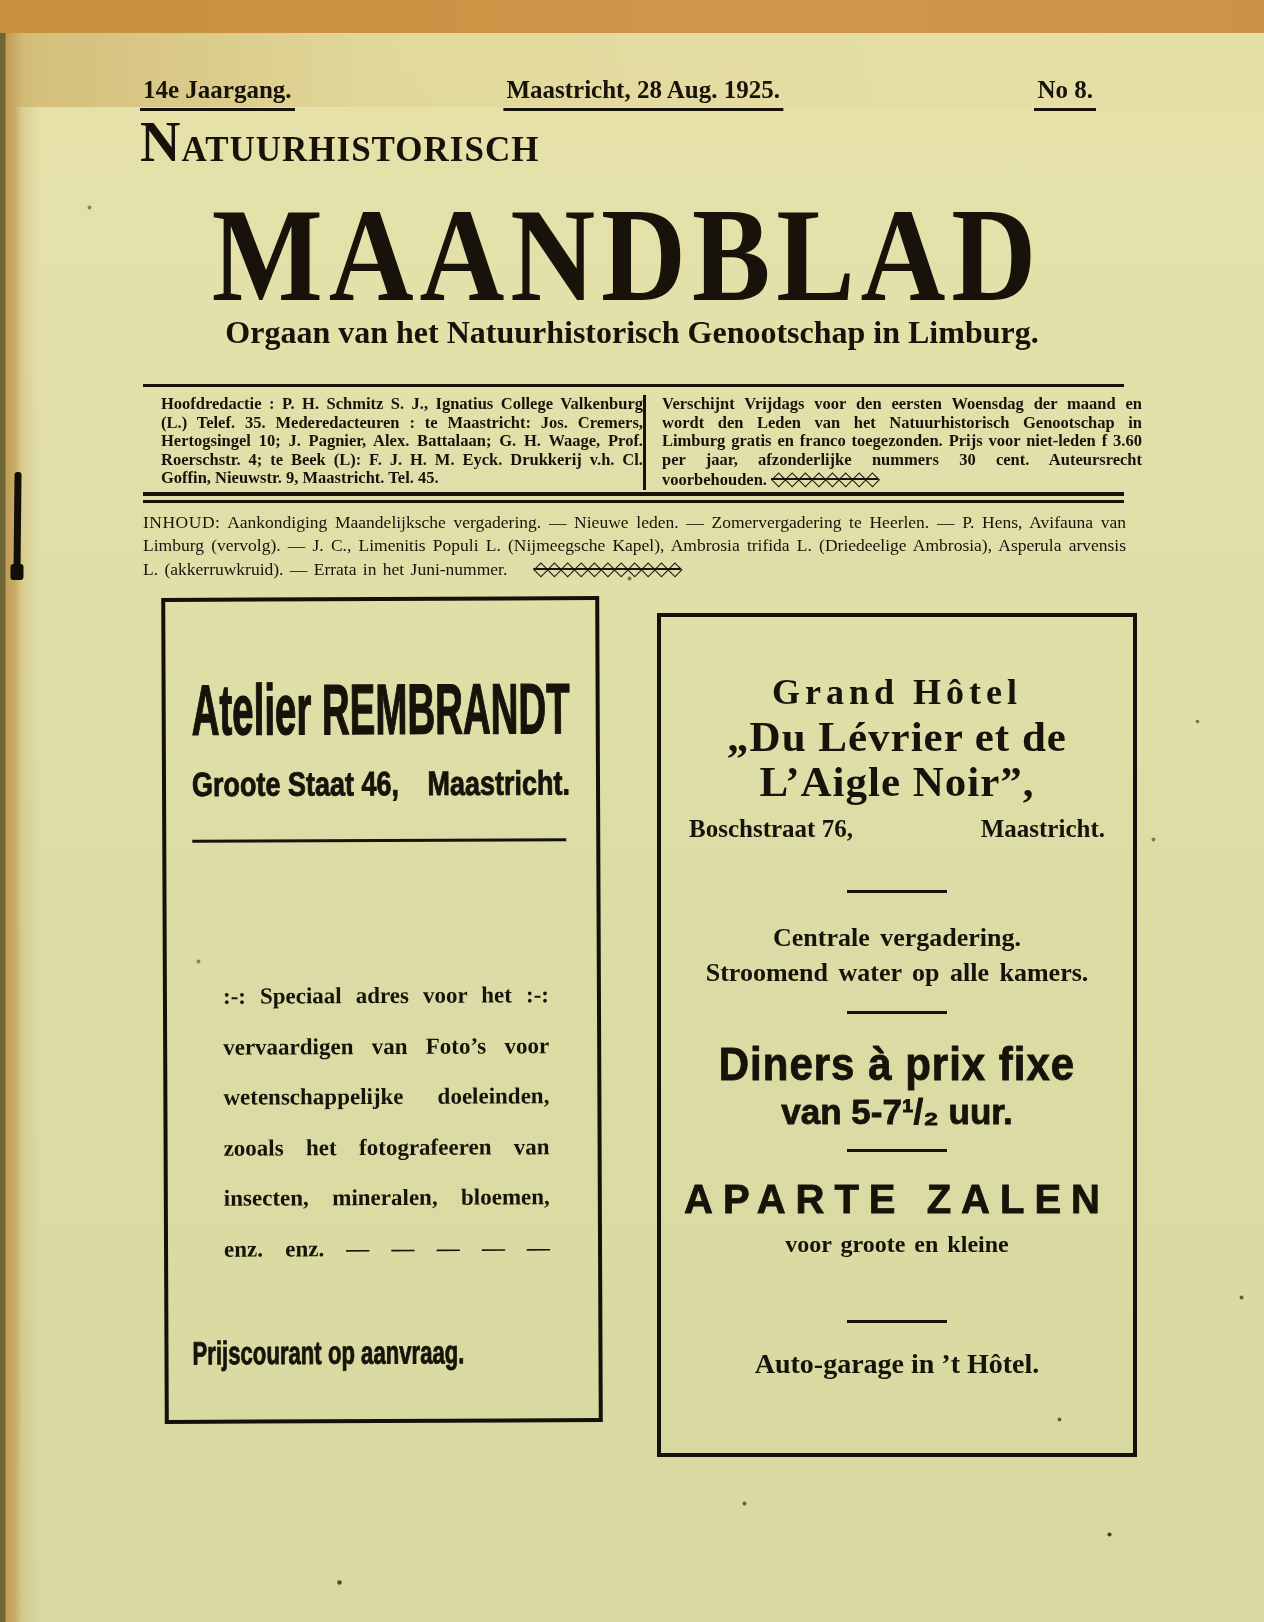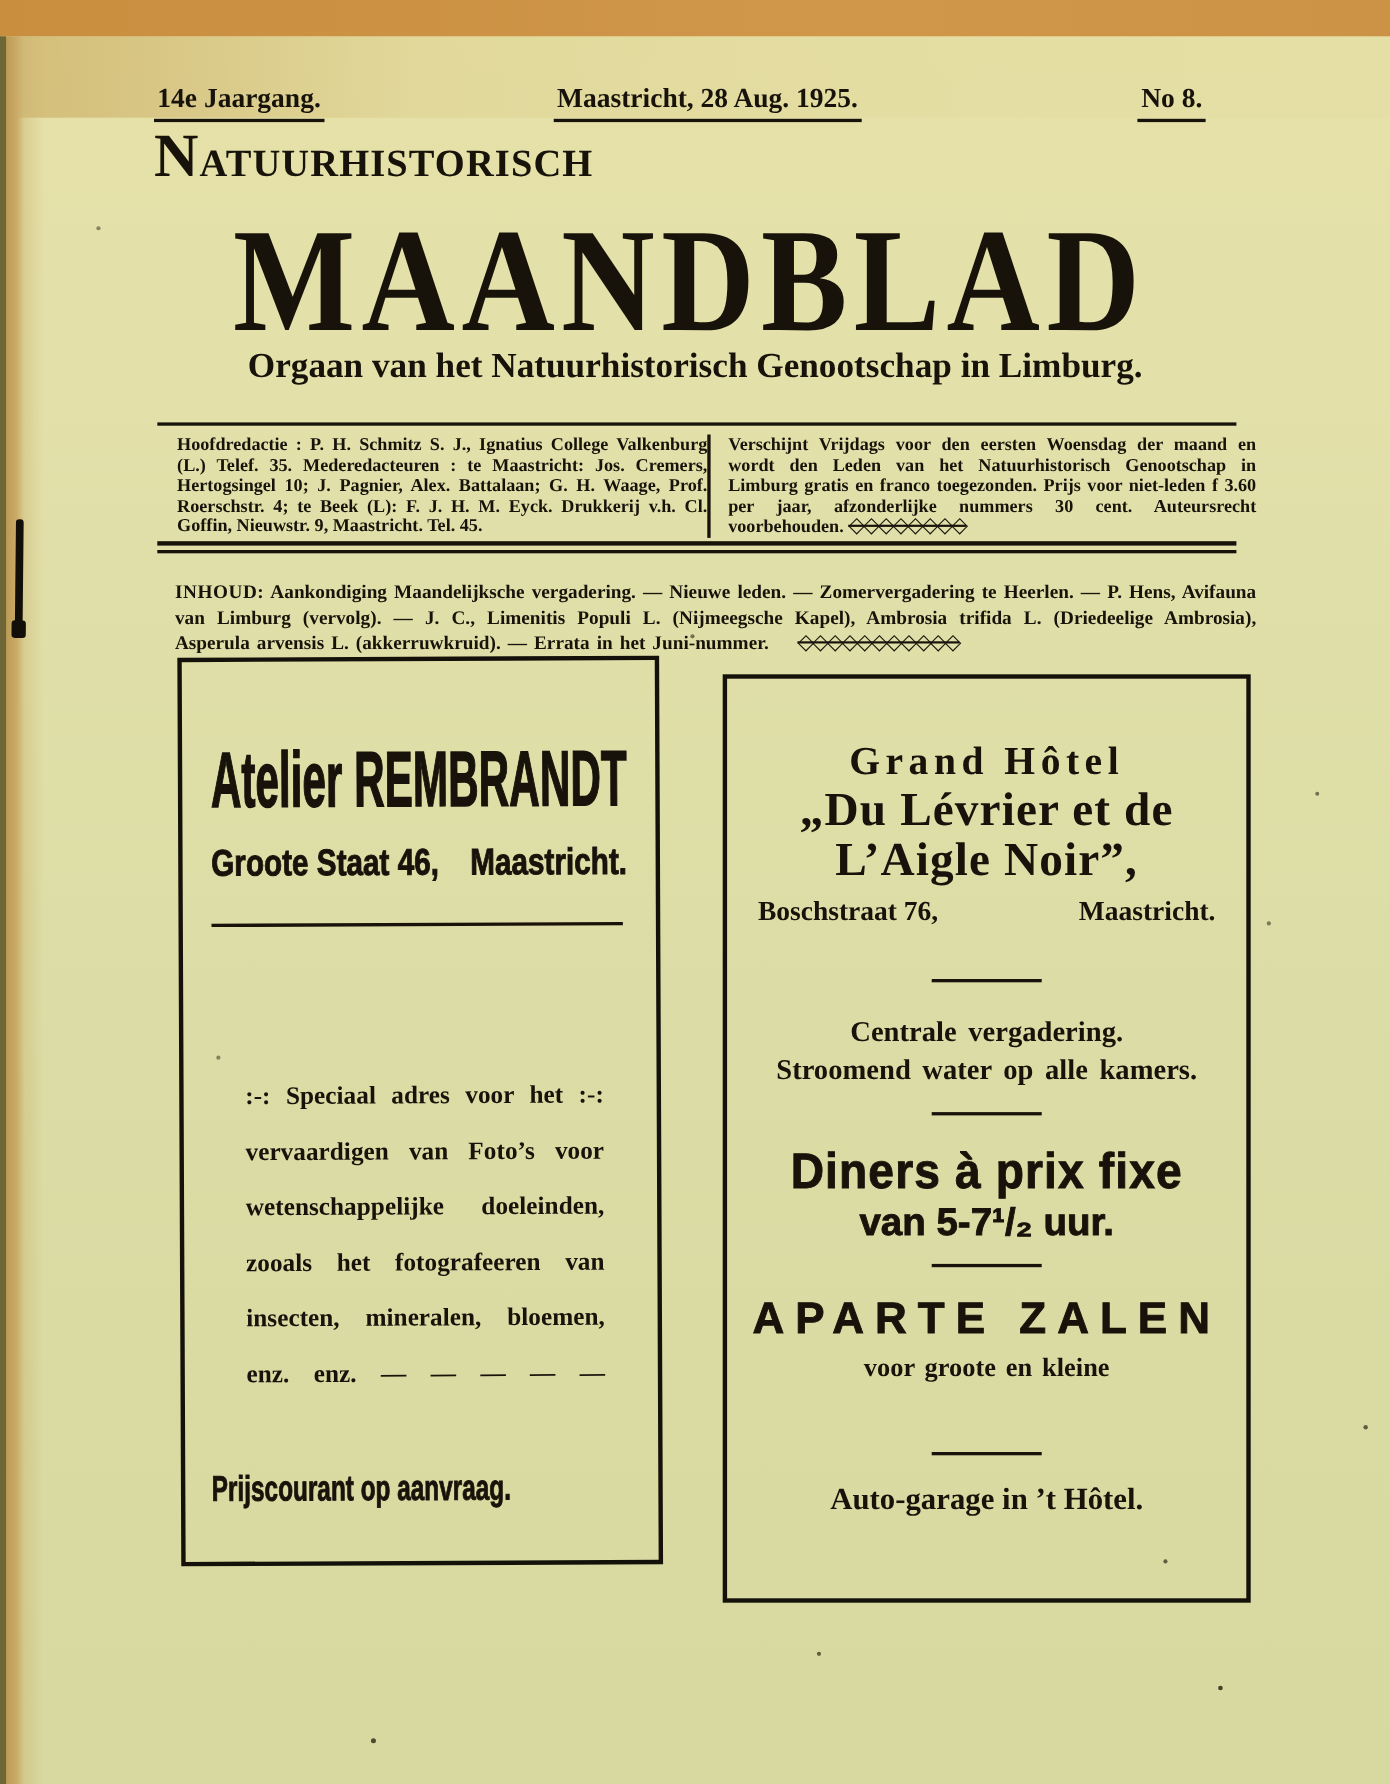--- a/index.html
+++ b/index.html
@@ -37,21 +37,21 @@
   
   .rule-thin{position:absolute;left:143px;top:384px;width:981px;height:3px;background:#17130a;}
   .rule-double{position:absolute;left:143px;top:492px;width:981px;height:4px;border-top:4px solid #17130a;border-bottom:3px solid #17130a;}
   
   .colophon{position:absolute;left:143px;top:395px;width:981px;display:flex;align-items:stretch;margin-left:18px;}
   .colophon p{margin:0;font-weight:bold;font-size:16.5px;line-height:18.5px;text-align:justify;}
   .col-left{width:482px;}
   .col-right{flex:1;margin-left:12px;border-left:3px solid #17130a;padding-left:16px;}
   .ornament{text-decoration:line-through;text-decoration-thickness:2px;letter-spacing:-2px;font-size:20px;white-space:nowrap;}
   
-  .inhoud{position:absolute;left:143px;top:511px;width:983px;margin:16px;font-weight:bold;font-size:17.5px;line-height:23px;text-align:justify;word-spacing:2px;}
+  .inhoud{position:absolute;left:143px;top:511px;width:983px;margin:0;font-weight:normal;font-size:17.5px;line-height:23px;text-align:justify;word-spacing:2px;}
   .inhoud-label{letter-spacing:.5px;}
   .inhoud .ornament{margin-left:26px;}
   
   .adbox{position:absolute;border:4px solid #14110a;}
   .ad-left{left:163px;top:597px;width:430px;height:818px;transform:rotate(-.25deg);}
   .ad-right{left:657px;top:613px;width:472px;height:836px;text-align:center;}
   .adbox > div, .adbox > p{position:absolute;margin:0;}
   .sans{font-family:"Liberation Sans","DejaVu Sans",sans-serif;font-weight:bold;}
   .heavy{font-family:"Liberation Sans","DejaVu Sans",sans-serif;font-weight:bold;-webkit-text-stroke:.8px currentColor;}
   

